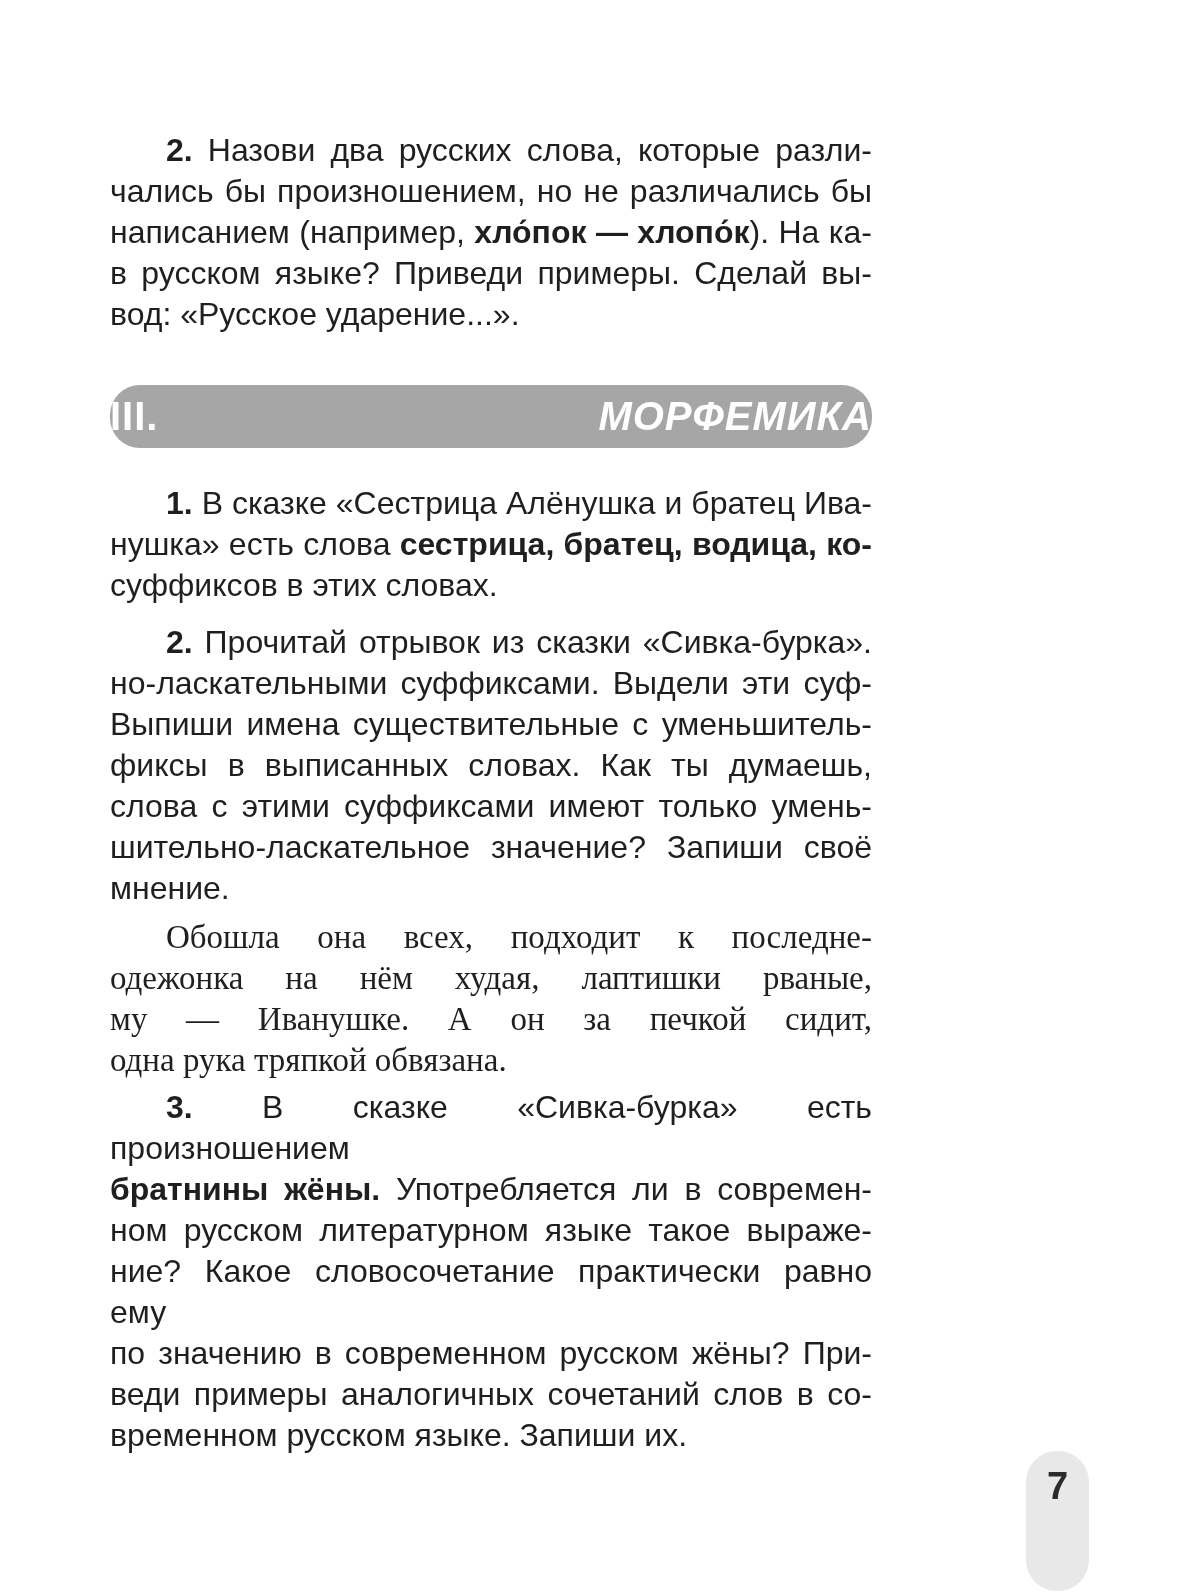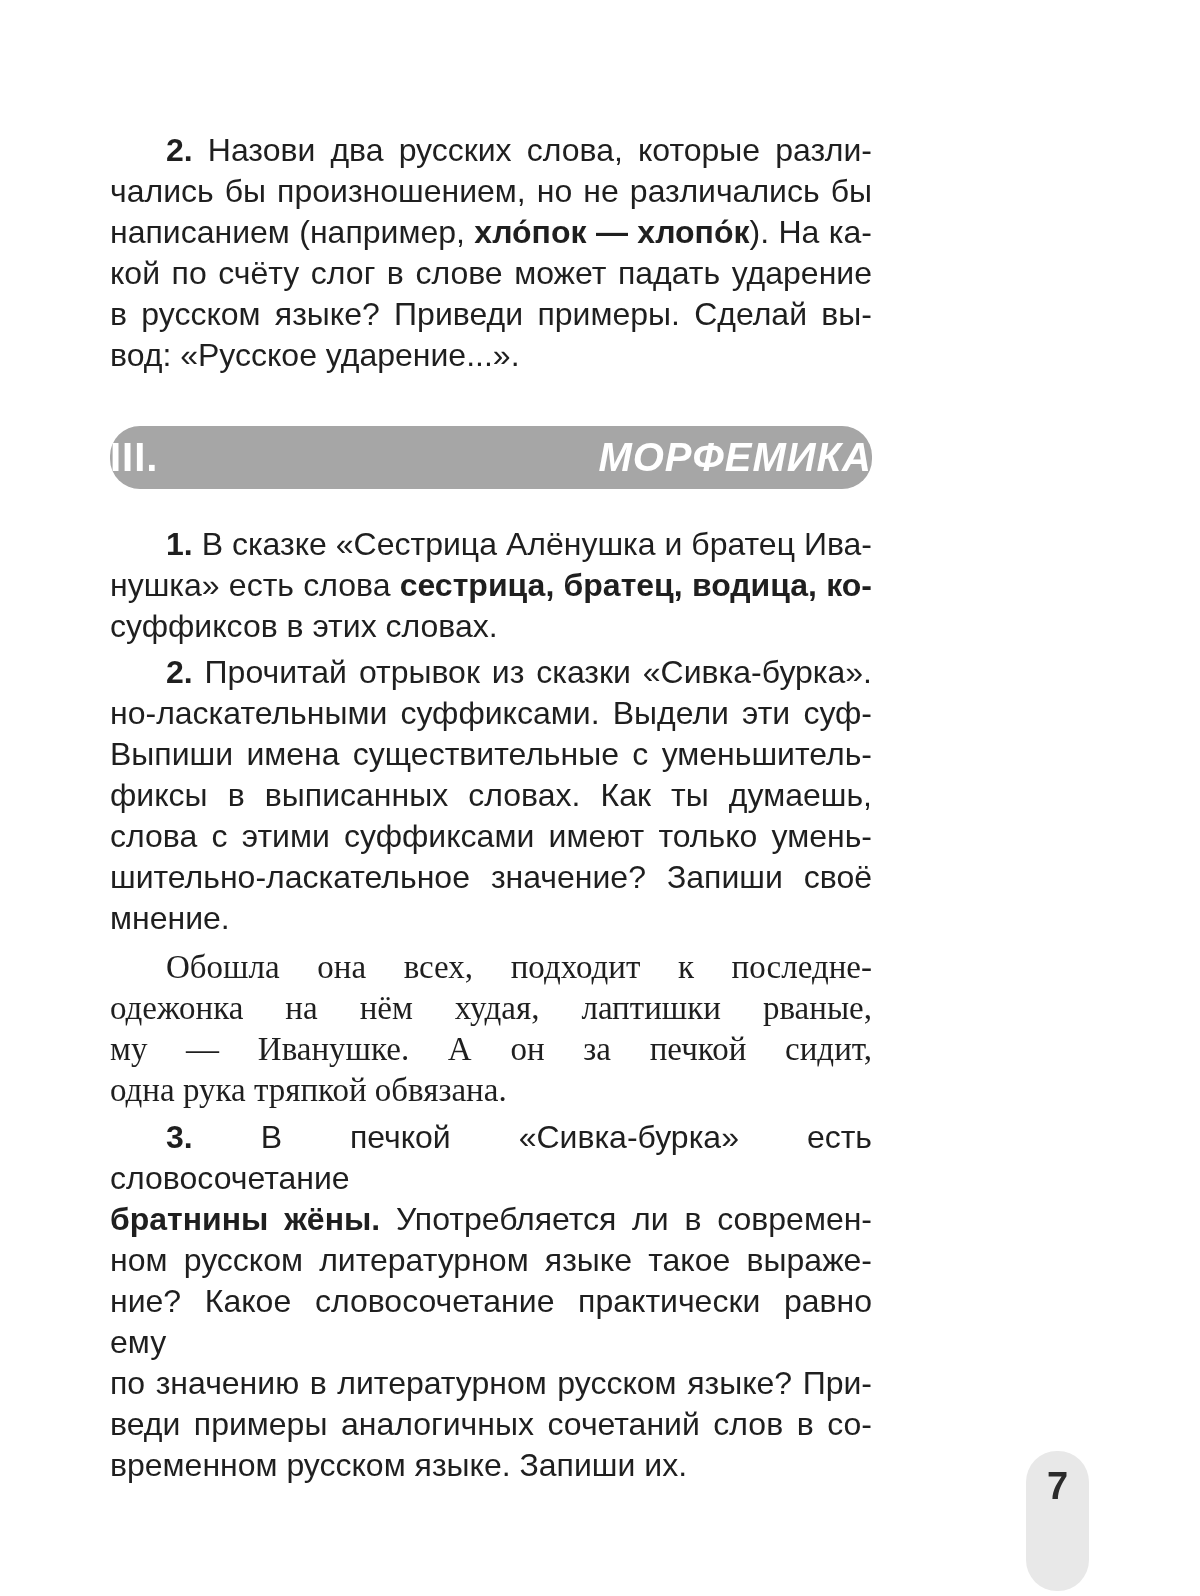--- a/index.html
+++ b/index.html
@@ -35,21 +35,21 @@
   .para .line.last {
     text-align-last: left;
   }
   .para .b {
     font-weight: bold;
   }
   .para.serif {
     font-family: Liberation Serif, serif;
     font-size: 33px;
   }
-  .para.gap-sm { margin-top: 5px; }
+  .para.gap-sm { margin-top: 16px; }
   .para.gap-quote { margin-top: 8px; }
   .para.gap-after-quote { margin-top: 6px; }
   .banner {
     height: 63px;
     margin: 50px 0 35px 0;
     border-radius: 30px;
     background: var(--banner-bg, #a6a6a6);
     color: var(--banner-text, #ffffff);
     display: flex;
     align-items: center;
@@ -84,21 +84,20 @@
 </style>
 </head>
 <body>
 
 <div class="content">
 
   <div class="para sans">
       <div class="line first"><span class="b">2.</span><span> Назови два русских слова, которые разли-</span></div>
       <div class="line"><span>чались бы произношением, но не различались бы</span></div>
       <div class="line"><span>написанием (например, </span><span class="b">хло́пок — хлопо́к</span><span>). На ка-</span></div>
-      <div class="line"><span>кой по счёту слог в слове может падать ударение</span></div>
       <div class="line"><span>в русском языке? Приведи примеры. Сделай вы-</span></div>
       <div class="line last"><span>вод: «Русское ударение...».</span></div>
     </div>
 
   <div class="banner">
     <span>III.</span>
     <span class="banner-title">МОРФЕМИКА</span>
   </div>
 
   <div class="para sans">
@@ -118,25 +117,25 @@
     </div>
 
   <div class="para serif gap-quote">
       <div class="line first"><span>Обошла она всех, подходит к последне-</span></div>
       <div class="line"><span>одежонка на нём худая, лаптишки рваные,</span></div>
       <div class="line"><span>му — Иванушке. А он за печкой сидит,</span></div>
       <div class="line last"><span>одна рука тряпкой обвязана.</span></div>
     </div>
 
   <div class="para sans gap-after-quote">
-      <div class="line first"><span class="b">3.</span><span> В печкой «Сивка-бурка» есть словосочетание</span></div>
+      <div class="line first"><span class="b">3.</span><span> В сказке «Сивка-бурка» есть произношением</span></div>
       <div class="line"><span class="b">братнины жёны.</span><span> Употребляется ли в современ-</span></div>
       <div class="line"><span>ном русском литературном языке такое выраже-</span></div>
       <div class="line"><span>ние? Какое словосочетание практически равно ему</span></div>
-      <div class="line"><span>по значению в литературном русском языке? При-</span></div>
+      <div class="line"><span>по значению в современном русском жёны? При-</span></div>
       <div class="line"><span>веди примеры аналогичных сочетаний слов в со-</span></div>
       <div class="line last"><span>временном русском языке. Запиши их.</span></div>
     </div>
 
 </div>
 
 <div class="page-tab">
   <span class="num">7</span>
 </div>
 

